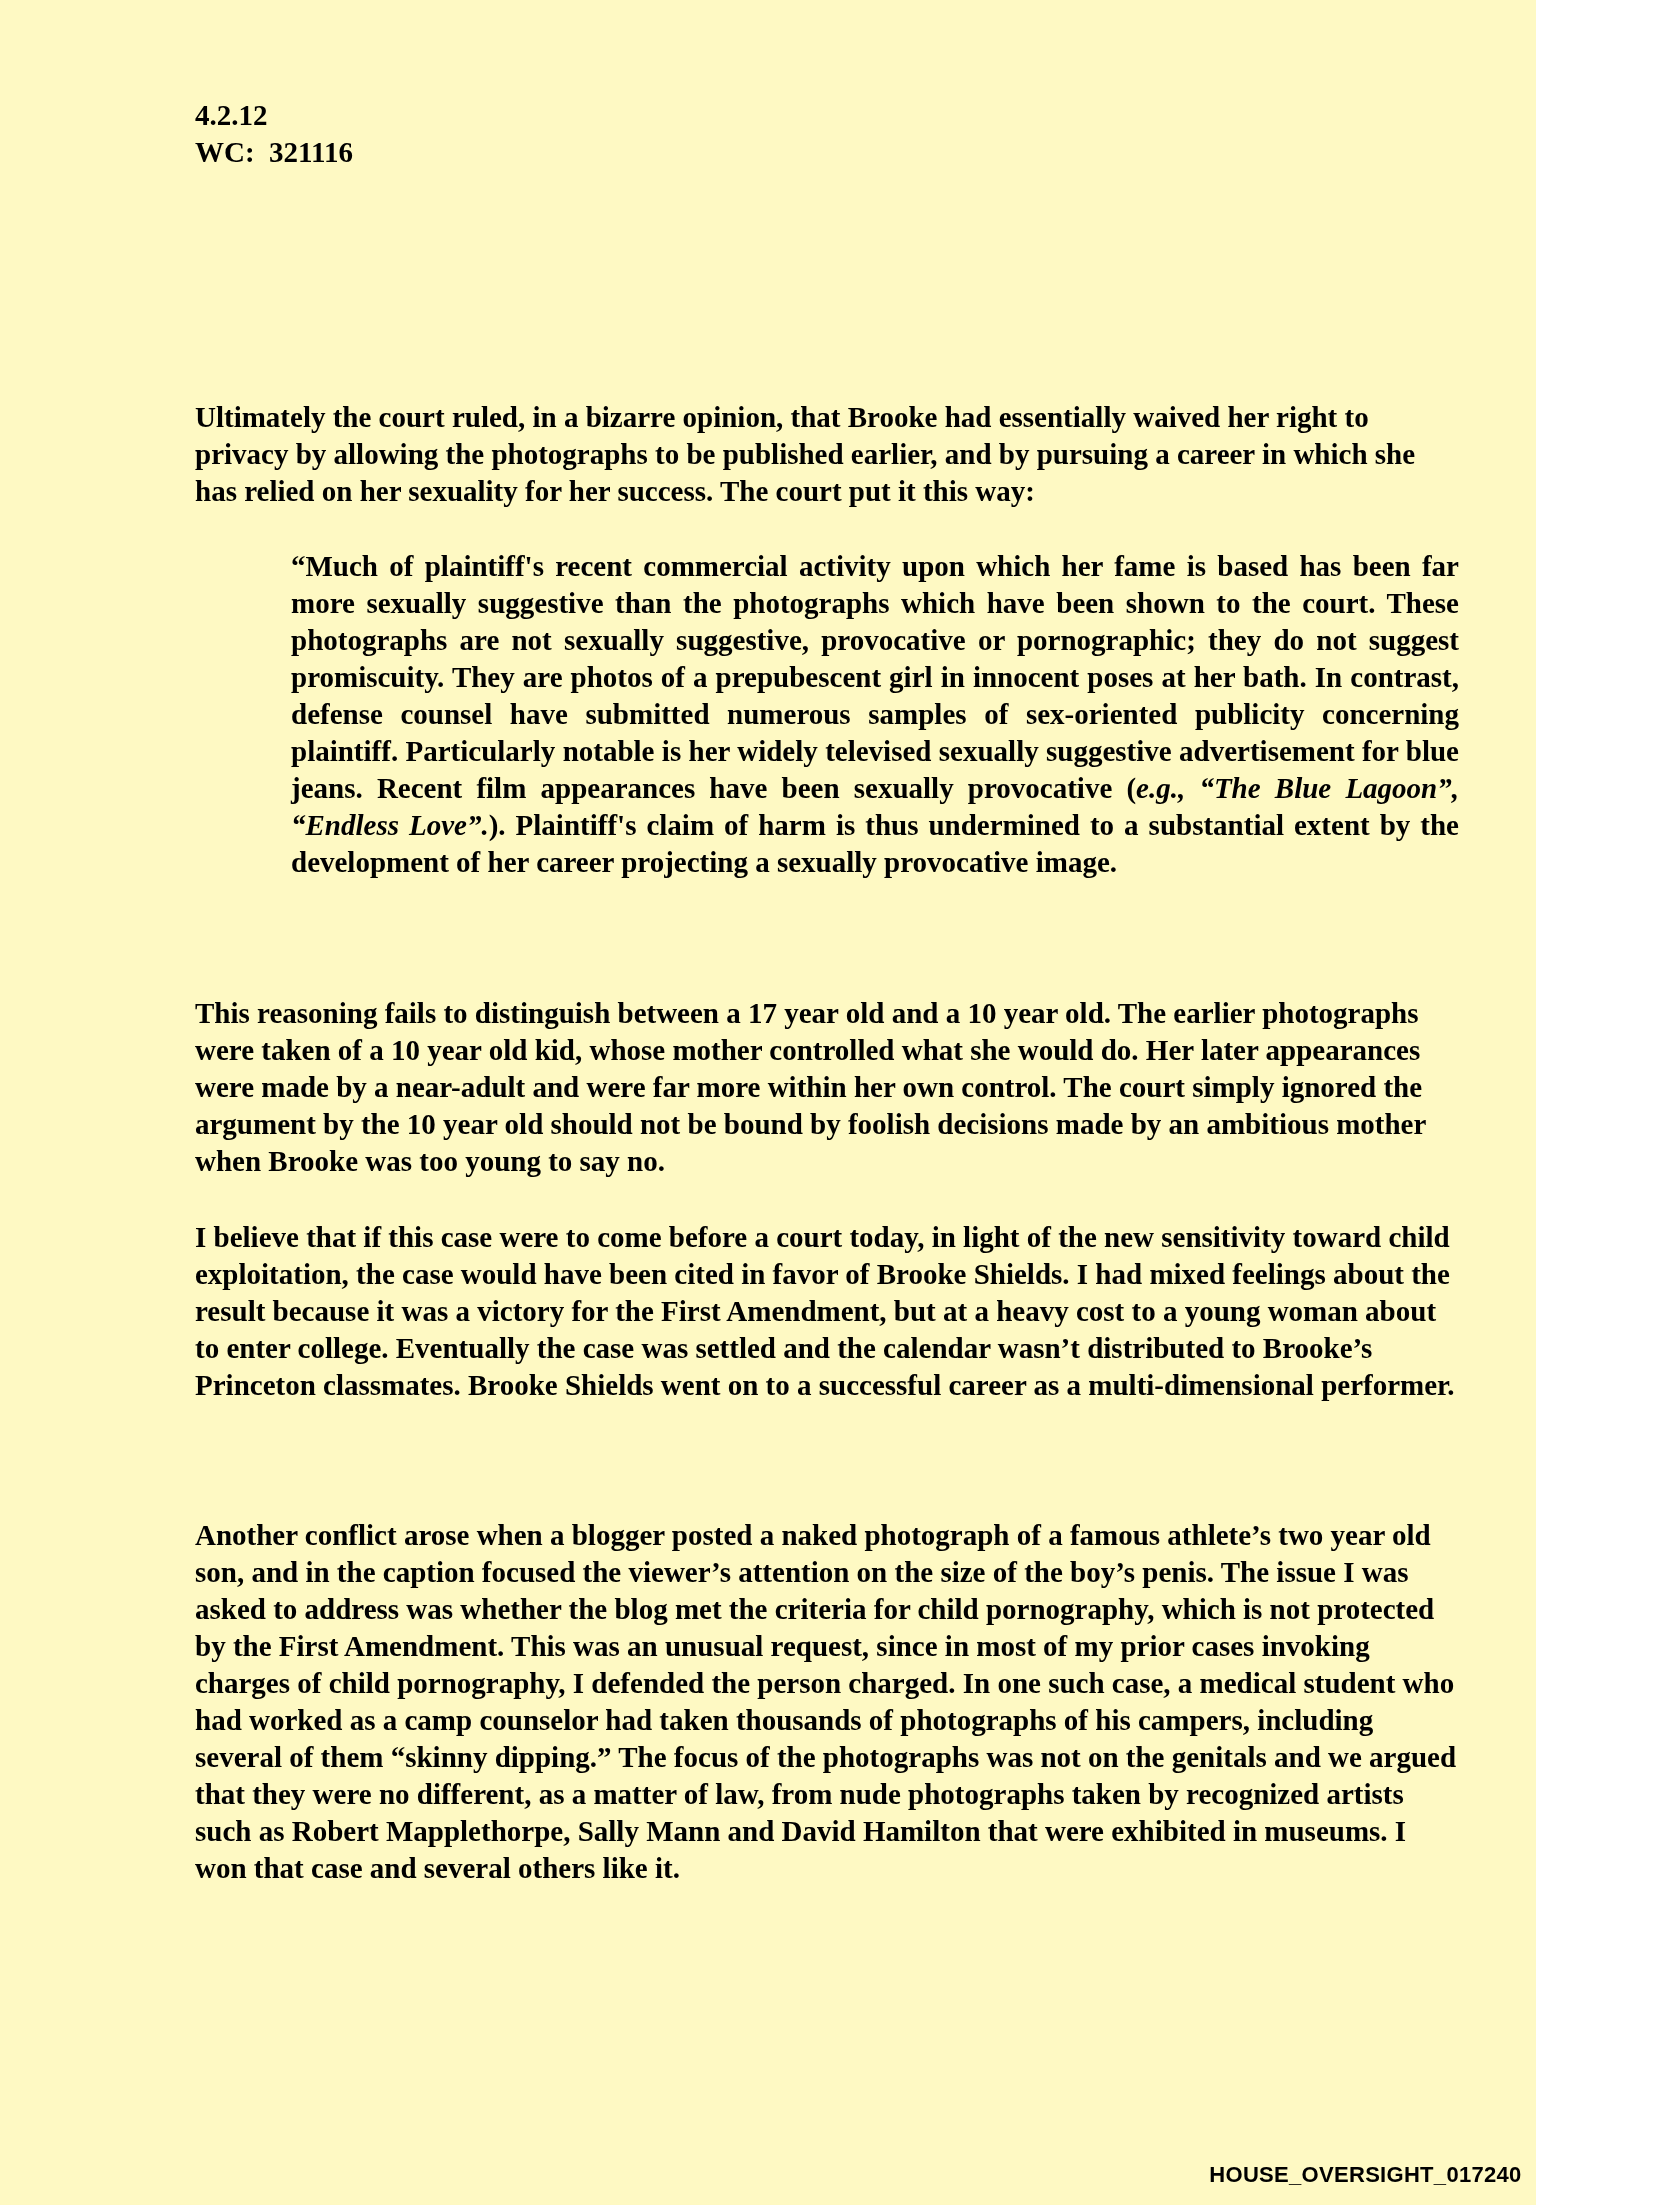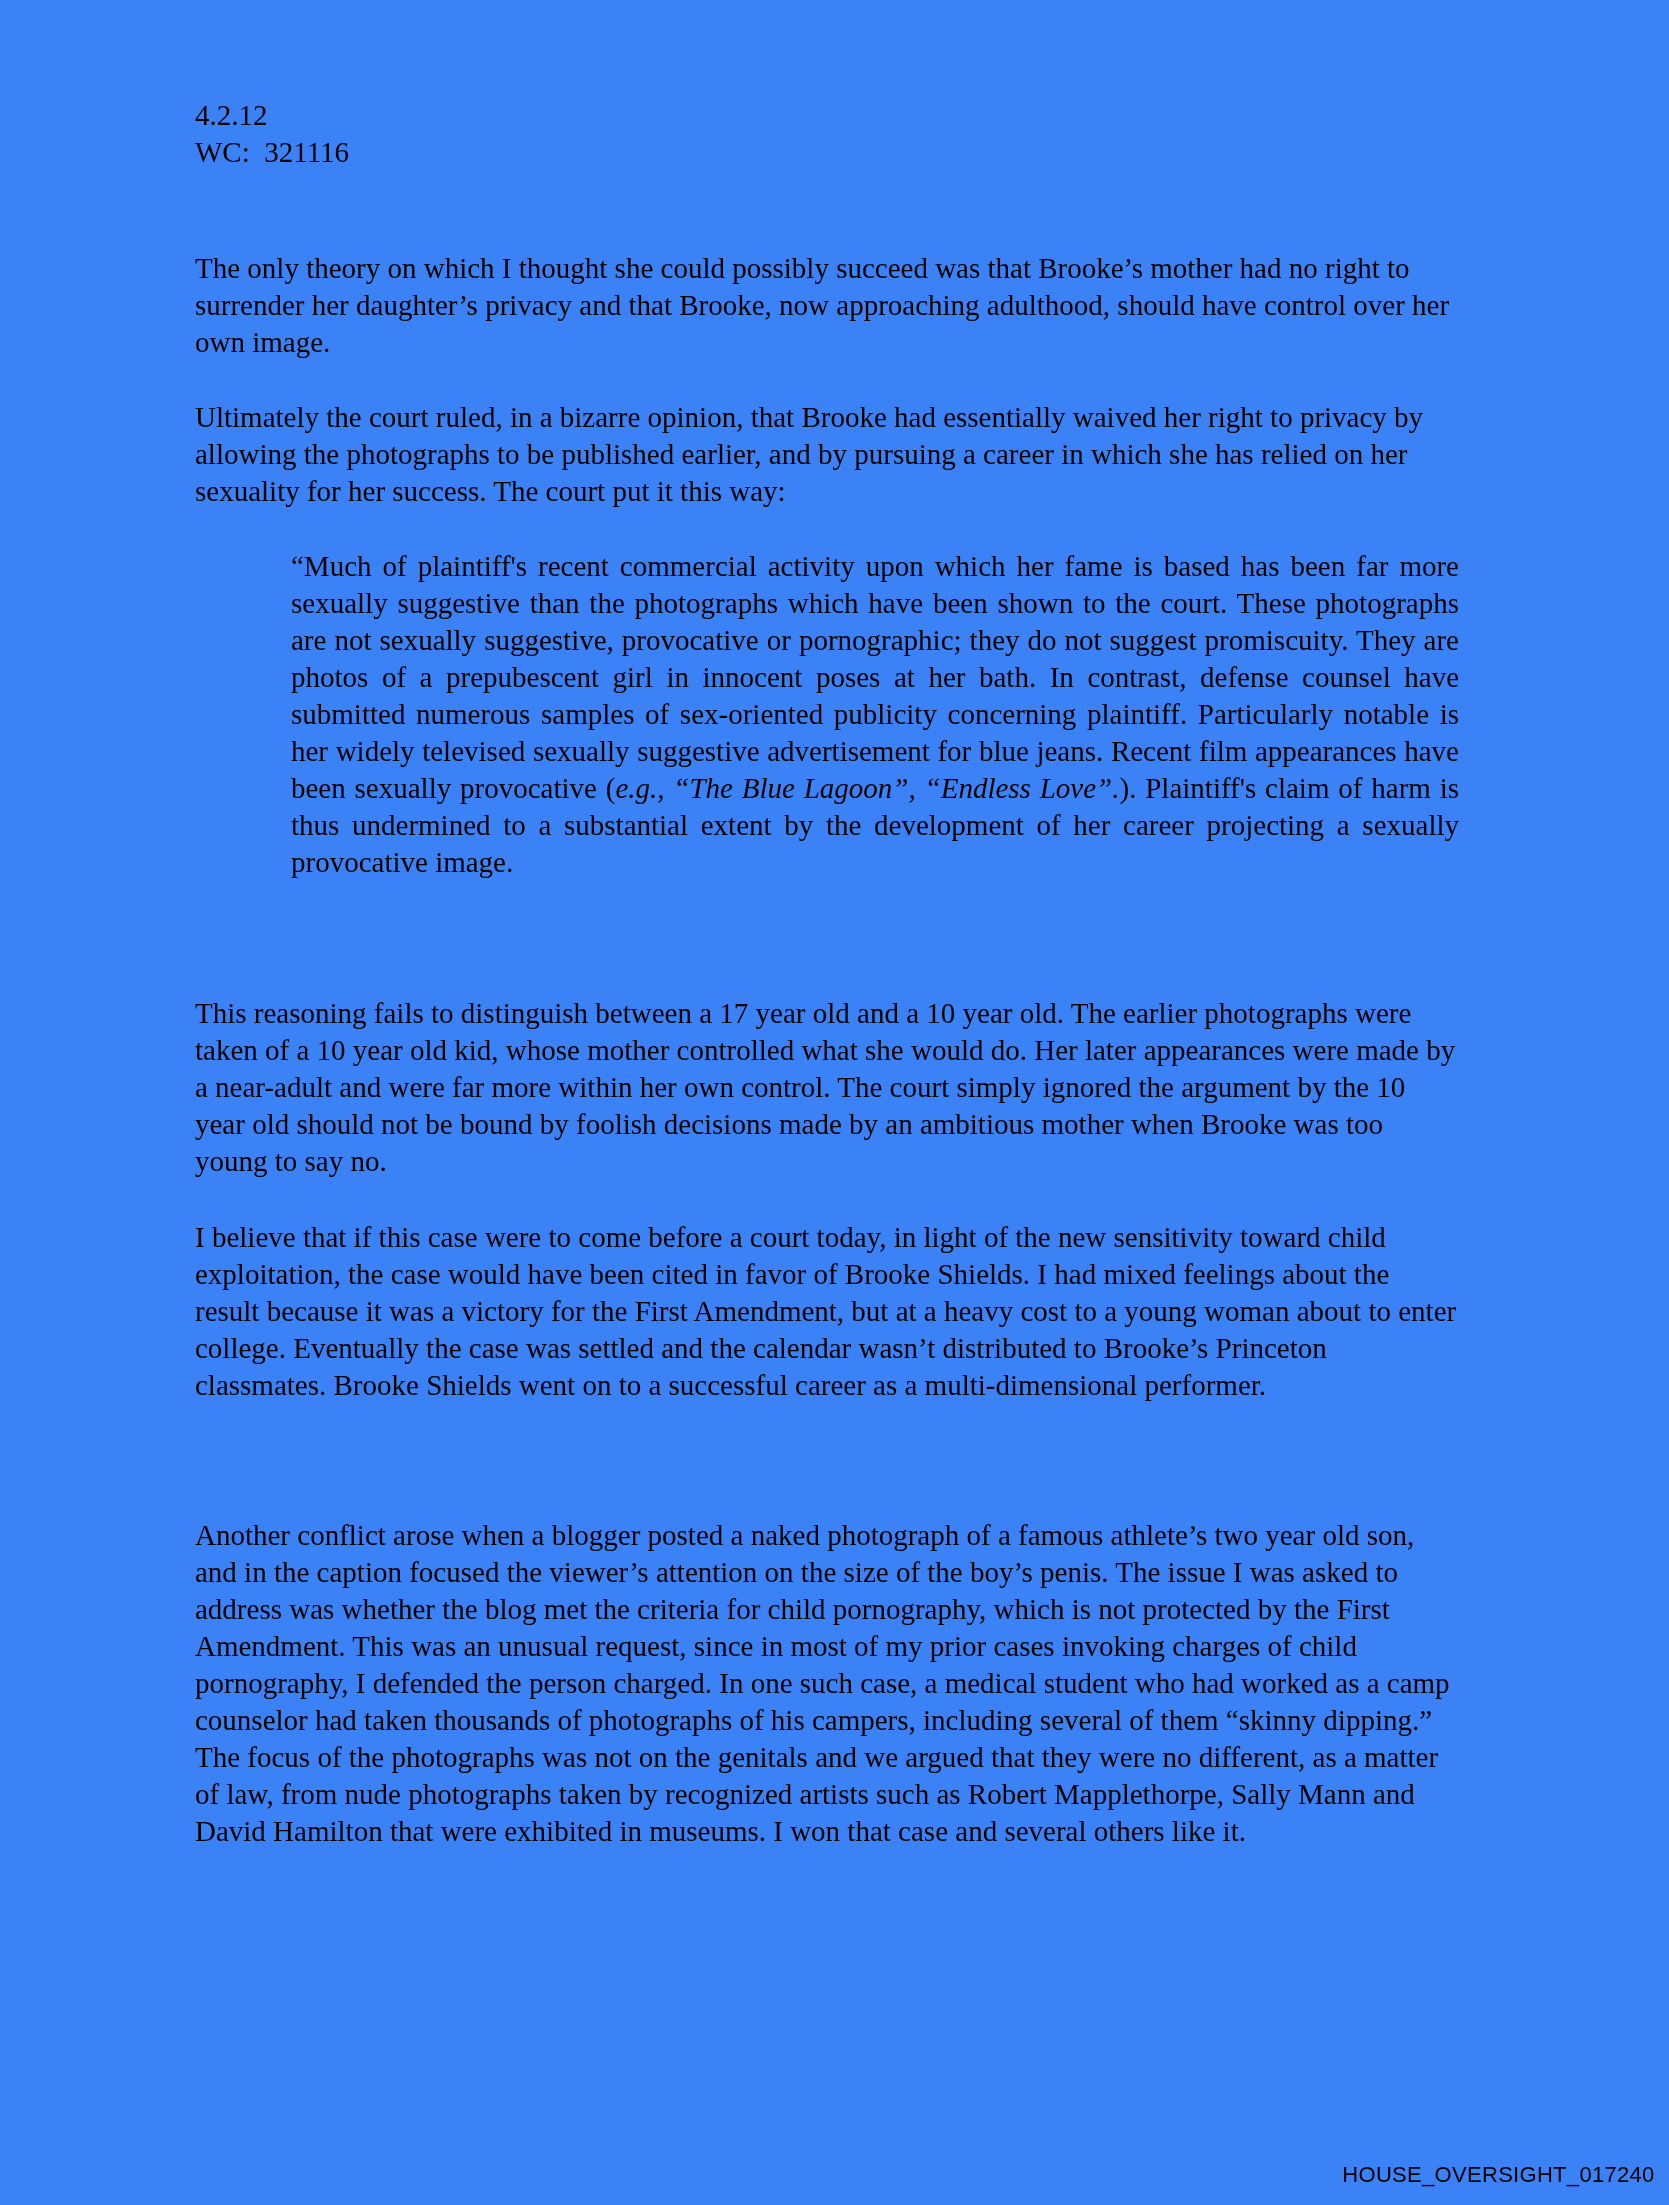--- a/index.html
+++ b/index.html
@@ -1,38 +1,37 @@
 <!DOCTYPE html>
 <html style="font-size:10.5px"><head>
 <meta charset="utf-8">
 <style>
   html, body { margin: 0; padding: 0; background: #ffffff; }
   body { width: 1669px; height: 2205px; position: relative; overflow: hidden; }
-  .page { position: absolute; left: 0; top: 0; width: 1669px; height: 2205px; background: #3b82f6; color: #000000;
-          font-family: "Liberation Serif", "DejaVu Serif", serif; font-size: 29px; line-height: 37px; }
+  .page { position: absolute; left: 0; top: 0; width: 1536px; height: 2205px; background: #fef9c3; color: #000000;
+          font-family: "Liberation Serif", "DejaVu Serif", serif; font-size: 29px; line-height: 37px; font-weight: bold; }
   .header { position: absolute; left: 195px; top: 97px; }
   .header div { white-space: pre; }
   .para { position: absolute; left: 195px; width: 1263px; margin: 0; }
   .quote { position: absolute; left: 291px; width: 1168px; margin: 0; text-align: justify; text-align-last: left; }
   .pagenum { position: absolute; left: 0; width: 1669px; top: 1976px; text-align: center; }
   .bates { position: absolute; right: 14.4px; top: 2158px; font-family: "Liberation Sans", "DejaVu Sans", sans-serif;
            font-size: 22px; line-height: 34px; letter-spacing: 0.3px; }
   i { font-style: italic; }
 </style>
 </head>
 <body>
 
 <div class="page">
 
   <div class="header">
     <div>4.2.12</div>
     <div>WC:  321116</div>
   </div>
 
-  <p class="para" style="top:250px;">The only theory on which I thought she could possibly succeed was that Brooke’s mother had no right to surrender her daughter’s privacy and that Brooke, now approaching adulthood, should have control over her own image.</p>
 
   <p class="para" style="top:399px;">Ultimately the court ruled, in a bizarre opinion, that Brooke had essentially waived her right to privacy by allowing the photographs to be published earlier, and by pursuing a career in which she has relied on her sexuality for her success.  The court put it this way:</p>
 
   <p class="quote" style="top:548px;"><span>“Much of plaintiff's recent commercial activity upon which her fame is based has been far more sexually suggestive than the photographs which have been shown to the court. These photographs are not sexually suggestive, provocative or pornographic; they do not suggest promiscuity.  They are photos of a prepubescent girl in innocent poses at her bath. In contrast, defense counsel have submitted numerous samples of sex-oriented publicity concerning plaintiff. Particularly notable is her widely televised sexually suggestive advertisement for blue jeans. Recent film appearances have been sexually provocative (</span><i>e.g., “The Blue Lagoon”, “Endless Love”.</i><span>). Plaintiff's claim of harm is thus undermined to a substantial extent by the development of her career projecting a sexually provocative image.</span></p>
 
   <p class="para" style="top:995px;">This reasoning fails to distinguish between a 17 year old and a 10 year old.  The earlier photographs were taken of a 10 year old kid, whose mother controlled what she would do.  Her later appearances were made by a near-adult and were far more within her own control.  The court simply ignored the argument by the 10 year old should not be bound by foolish decisions made by an ambitious mother when Brooke was too young to say no.</p>
 
   <p class="para" style="top:1219px;">I believe that if this case were to come before a court today, in light of the new sensitivity toward child exploitation, the case would have been cited in favor of Brooke Shields.  I had mixed feelings about the result because it was a victory for the First Amendment, but at a heavy cost to a young woman about to enter college.  Eventually the case was settled and the calendar wasn’t distributed to Brooke’s Princeton classmates.  Brooke Shields went on to a successful career as a multi-dimensional performer.</p>
 
   <p class="para" style="top:1517px;">Another conflict arose when a blogger posted a naked photograph of a famous athlete’s two year old son, and in the caption focused the viewer’s attention on the size of the boy’s penis.  The issue I was asked to address was whether the blog met the criteria for child pornography, which is not protected by the First Amendment.  This was an unusual request, since in most of my prior cases invoking charges of child pornography, I defended the person charged.  In one such case, a medical student who had worked as a camp counselor had taken thousands of photographs of his campers, including several of them “skinny dipping.”  The focus of the photographs was not on the genitals and we argued that they were no different, as a matter of law, from nude photographs taken by recognized artists such as Robert Mapplethorpe, Sally Mann and David Hamilton that were exhibited in museums.  I won that case and several others like it.</p>

